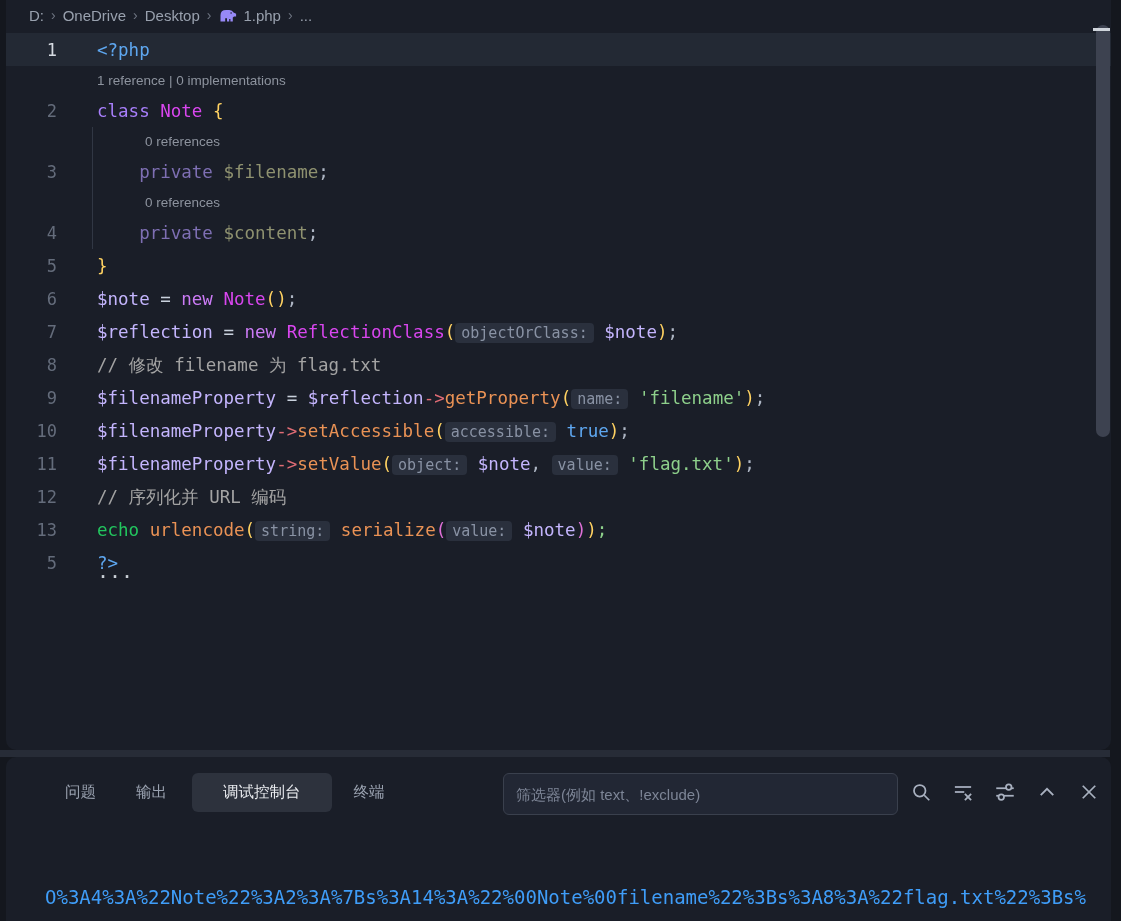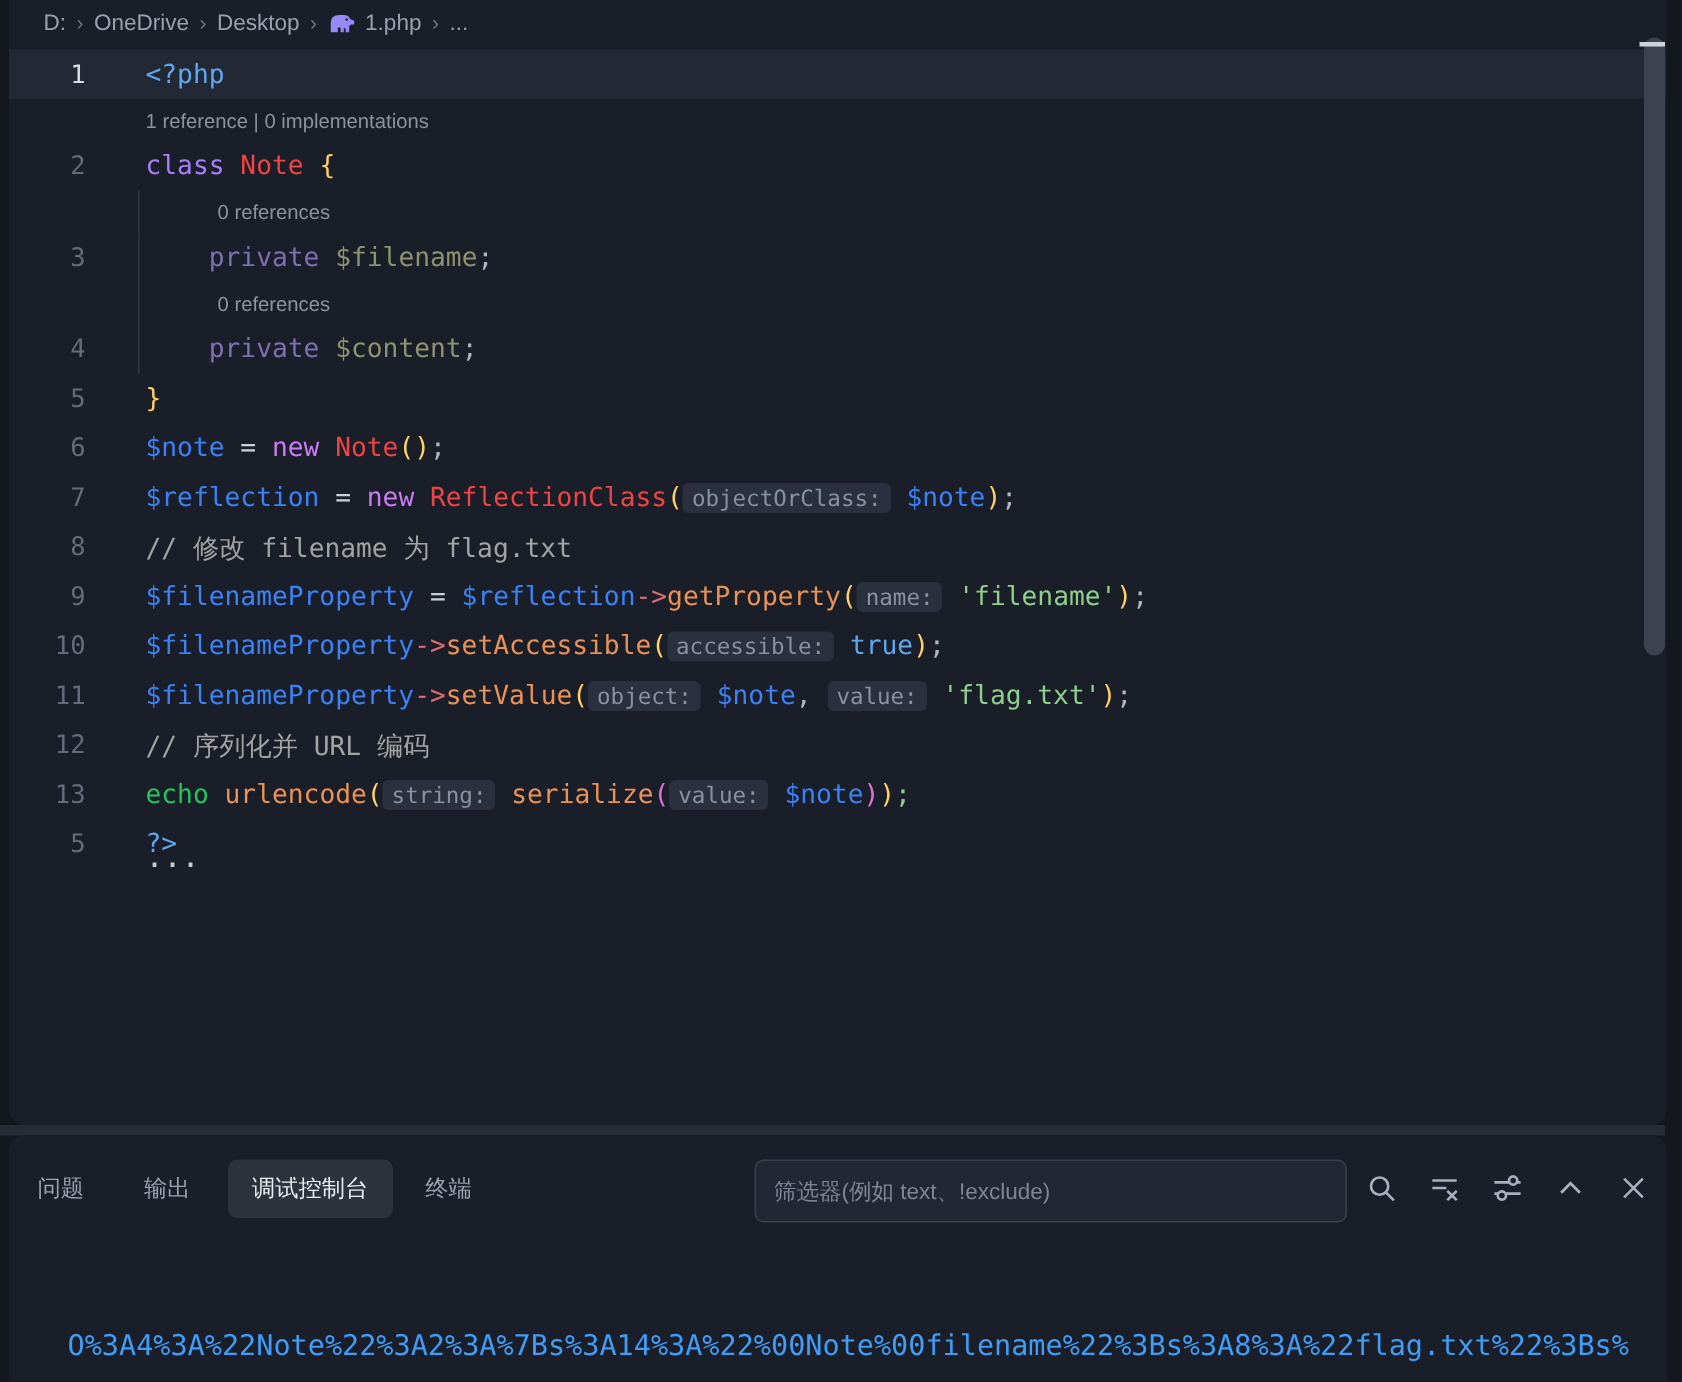--- a/index.html
+++ b/index.html
@@ -31,26 +31,26 @@
   .row.active .gutter{color:#d6dbe2;}
   .code{margin-left:40px;white-space:pre;font-family:"DejaVu Sans Mono",monospace;
     font-size:17.5px;color:#aeb6c4;}
   .lenstext{color:#8d939e;font-size:13.5px;}
   .guide{position:absolute;left:86px;top:0;bottom:0;width:1px;background:#313744;}
 
   .tk-phptag{color:#5ea7f0;}
   .tk-kw{color:#a87ffb;}
   .tk-new{color:#cb7bf5;}
   .tk-kwecho{color:#22c55e;}
-  .tk-cls{color:#ef4444;}
+  .tk-cls{color:#d946ef;}
   .tk-b1{color:#ffd262;}
   .tk-b2{color:#df70d8;}
   .tk-kwdim{color:#7e6fb3;}
   .tk-vardim{color:#8f9270;}
-  .tk-var{color:#3b82f6;}
+  .tk-var{color:#c4b5fd;}
   .tk-op{color:#c9d1dd;}
   .tk-p{color:#aeb6c4;}
   .tk-arrow{color:#e06c75;}
   .tk-fn{color:#ea9255;}
   .tk-str{color:#8ed08b;}
   .tk-strp{color:#8ed08b;}
   .tk-bool{color:#5ea7f0;text-align:center;}
   .tk-cmt{color:#a3a3a3;}
   .tk-pl{color:#aeb6c4;}
   .tk-inlay{background:#2a303d;color:#8992a4;border-radius:4px;padding:1px 6px;
@@ -60,23 +60,23 @@
     font-family:"DejaVu Sans Mono",monospace;letter-spacing:0;line-height:10px;}
 
   
   #scroll-thumb{position:absolute;left:1090px;top:25px;width:14px;height:412px;
     background:#3d4250;border-radius:7px;}
   #ruler-mark{position:absolute;left:1087px;top:28px;width:17px;height:3px;background:#cfd4db;}
 
   
   #tabs{position:absolute;left:19px;top:16px;height:38px;display:flex;align-items:center;}
   .tab{font-size:15.5px;color:#9aa2b0;cursor:default;}
-  .tab.t0{margin-right:40px;}
+  .tab.t0{margin-right:40px;margin-left:40px;}
   .tab.t1{margin-right:25px;}
-  .tab.active{background:#2d323d;border-radius:6px;padding:9px 16px;margin-right:22px;
+  .tab.active{background:#2d323d;border-radius:6px;padding:9px 31px;margin-right:22px;
     color:#e9ebef;}
   #filter-input{position:absolute;left:497px;top:16px;width:395px;height:42px;
     box-sizing:border-box;background:#222734;border:1px solid #3a404d;border-radius:6px;
     color:#22c55e;font-size:15px;padding:16px 12px;outline:none;
     font-family:"Liberation Sans",sans-serif;}
   #filter-input::placeholder{color:#7d8596;}
   #panel-icons{position:absolute;left:905px;top:16px;height:38px;display:flex;
     align-items:center;gap:22px;}
   #panel-icons svg{display:block;cursor:pointer;}
   .console{position:absolute;left:39px;top:68px;

